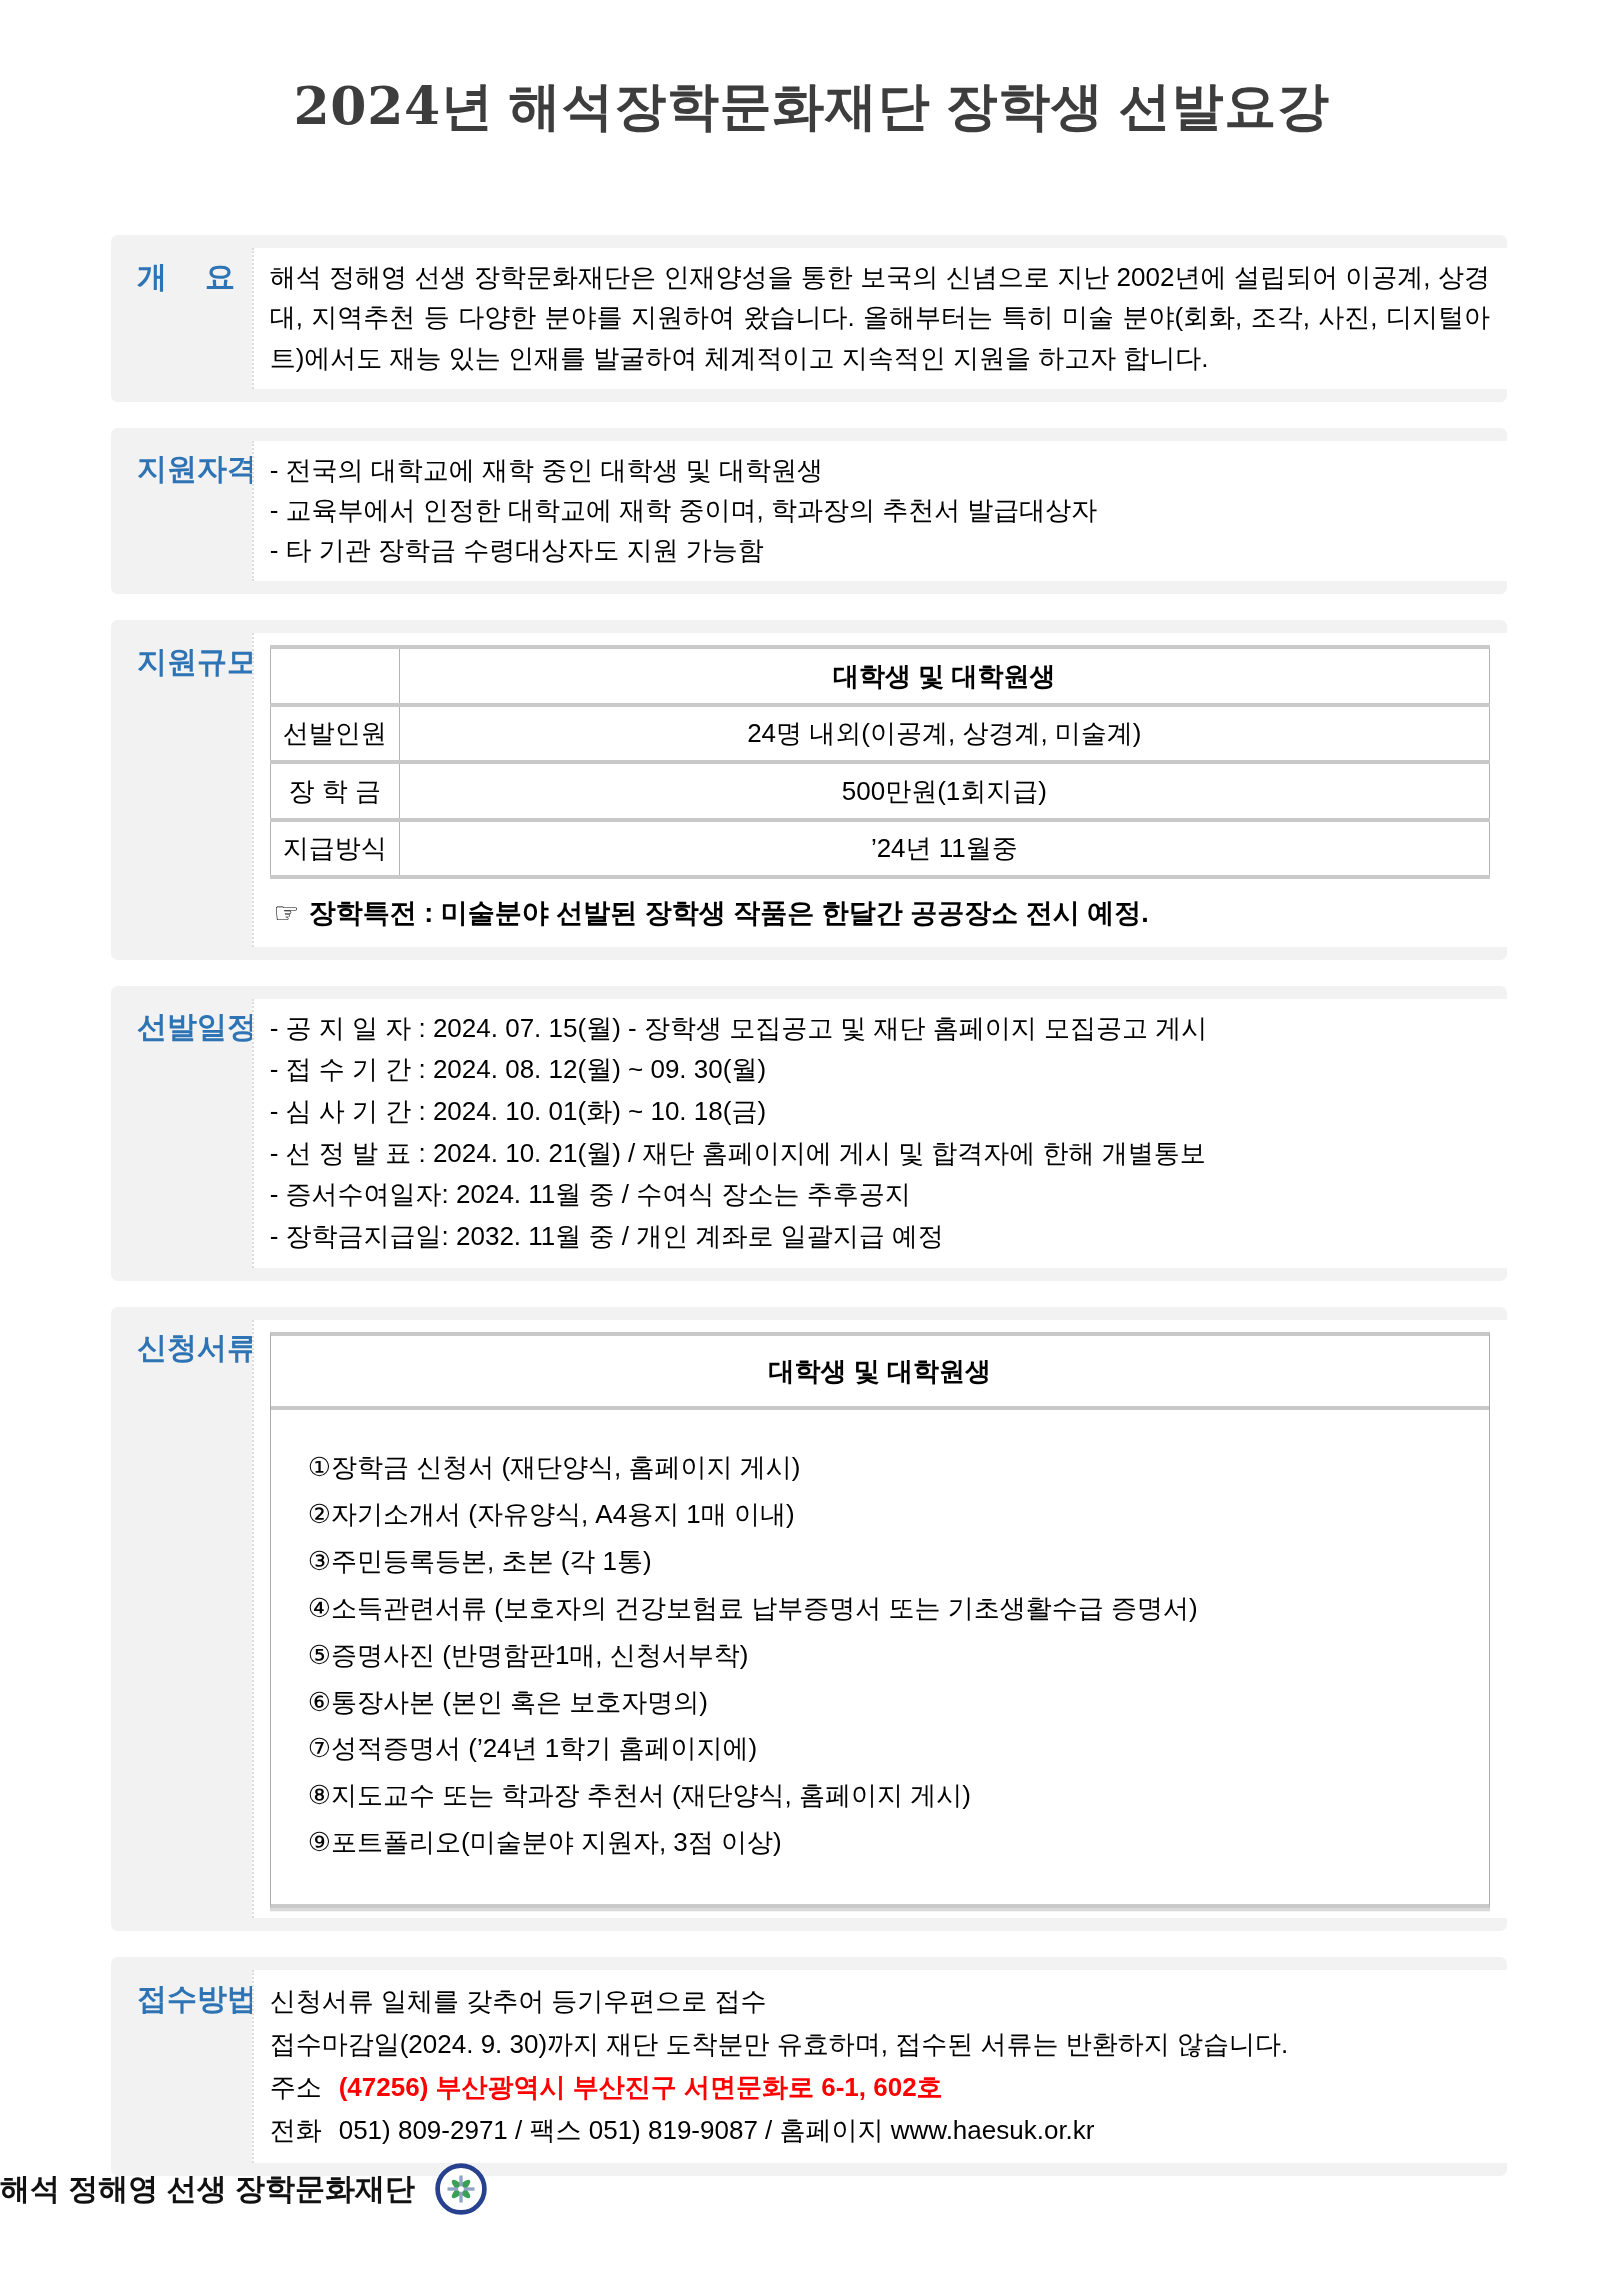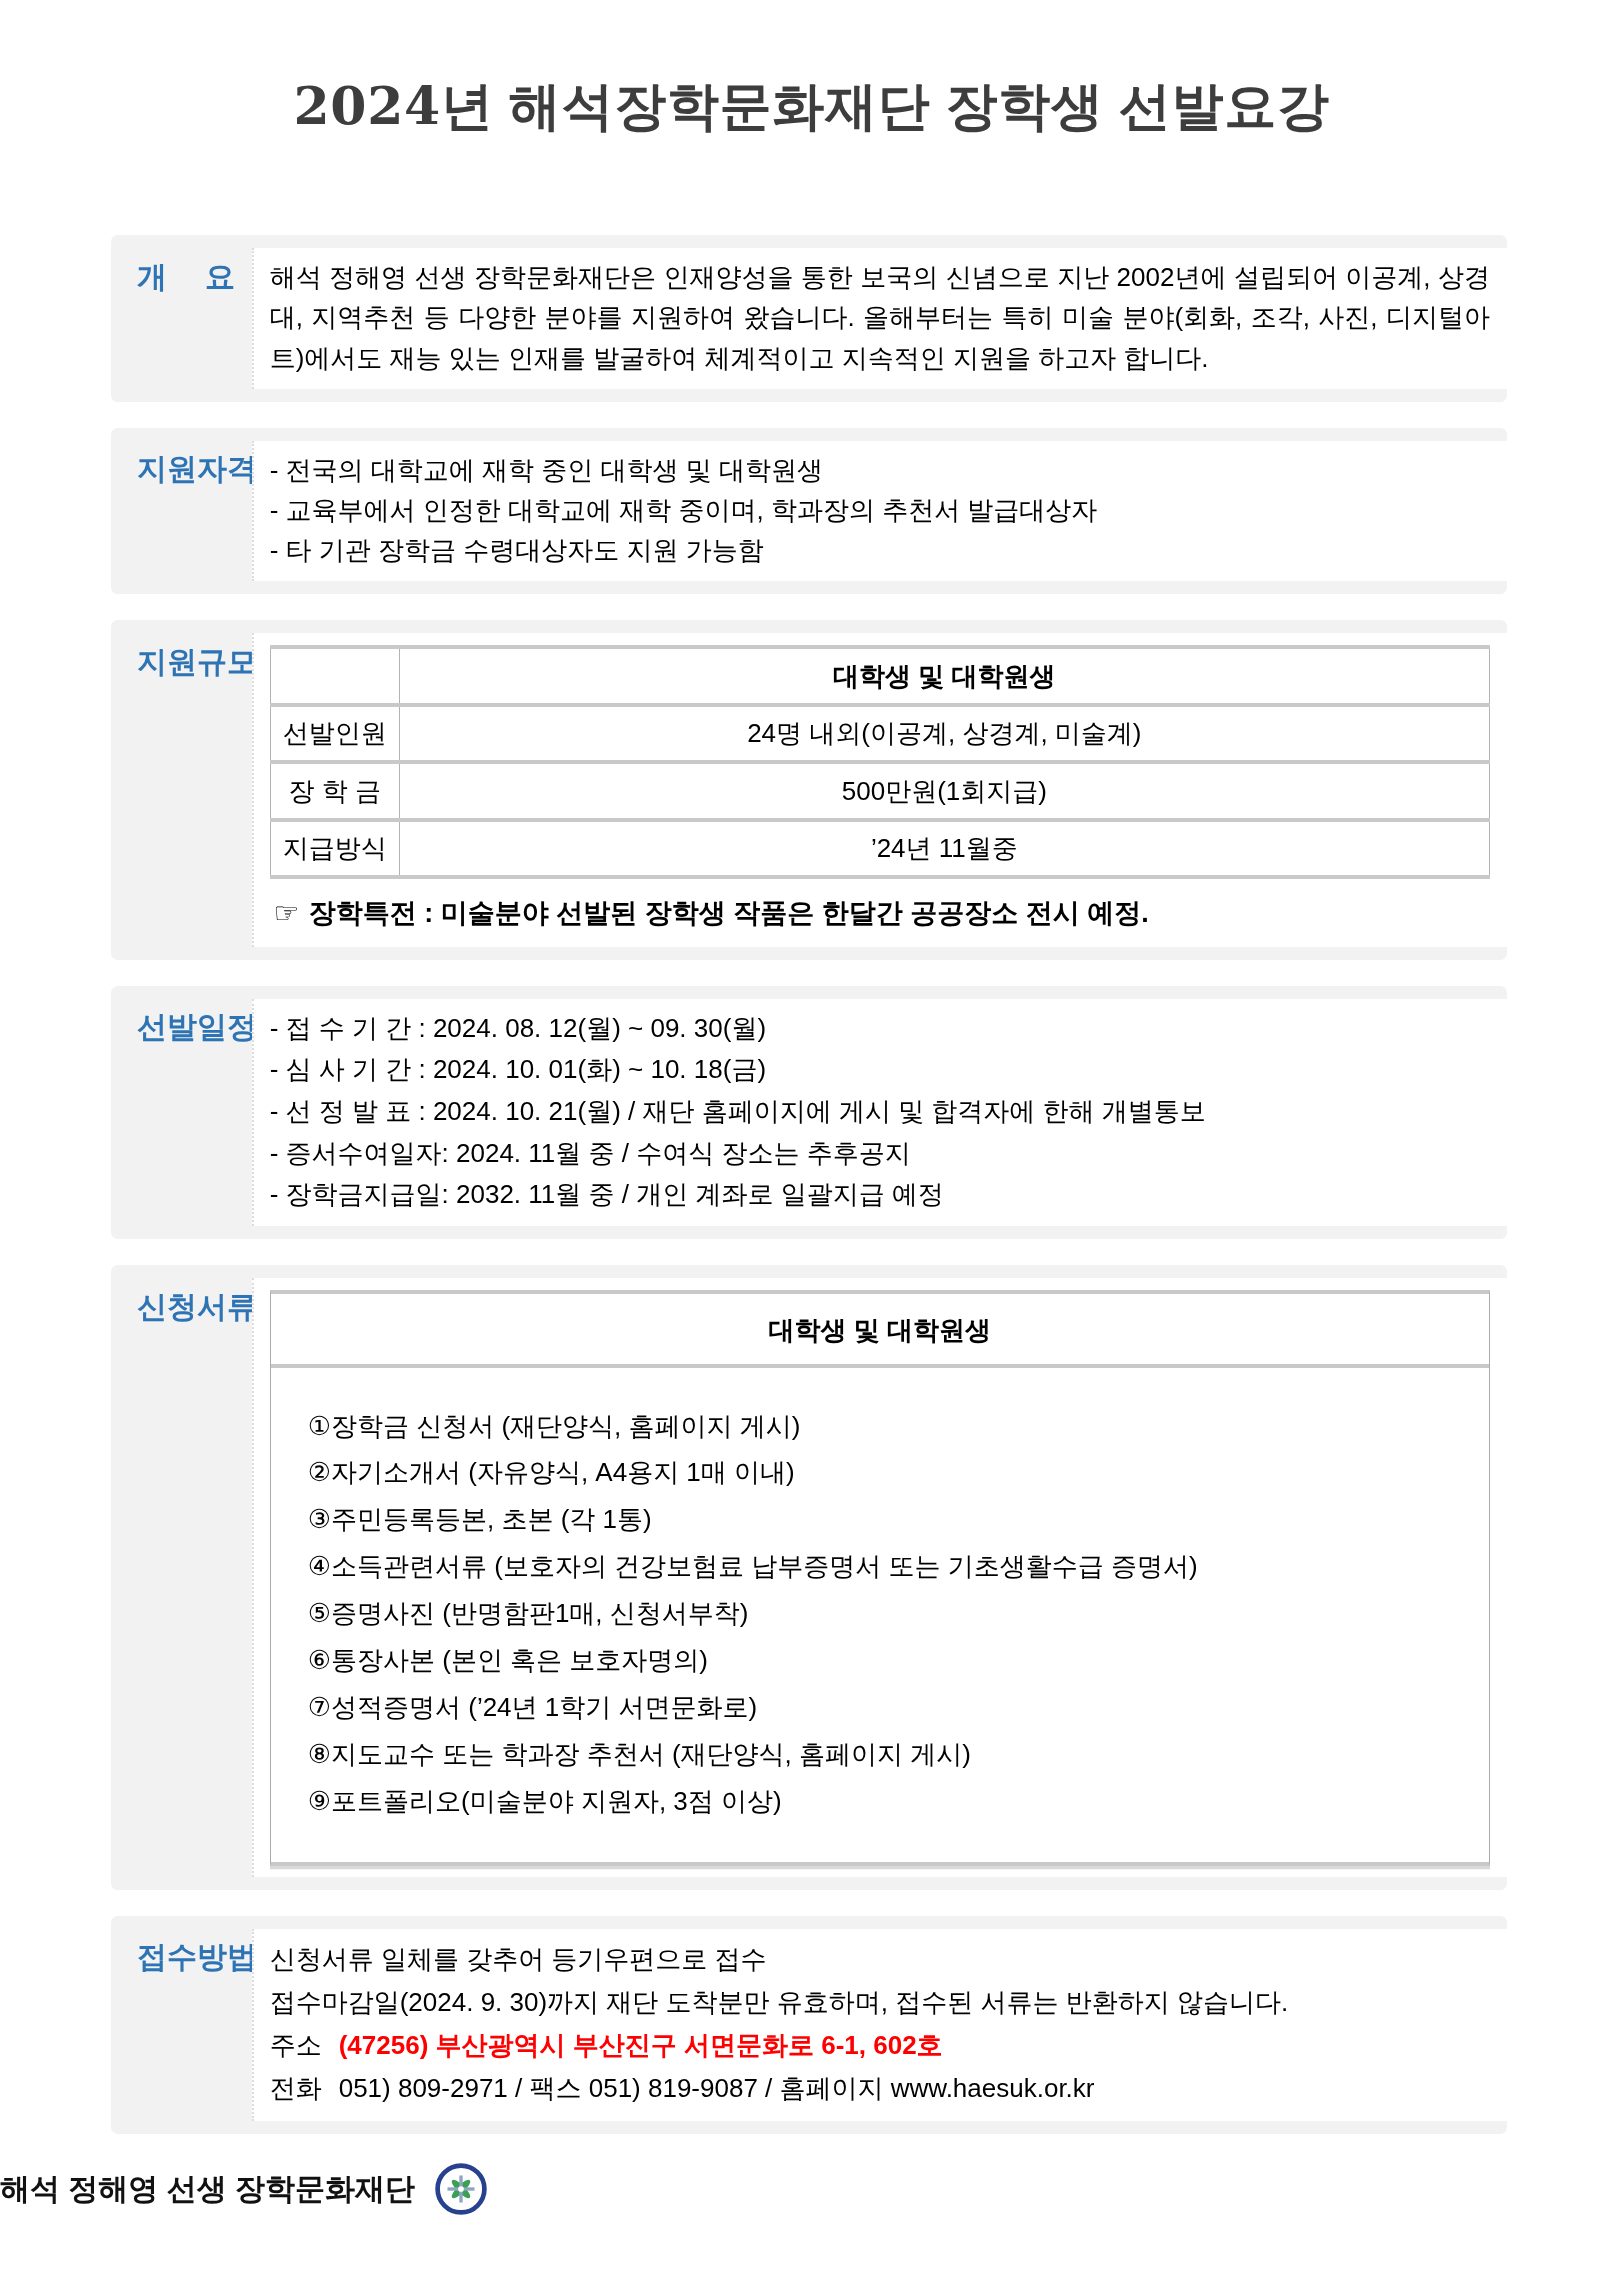--- a/index.html
+++ b/index.html
@@ -174,20 +174,21 @@
     </div>
 
     <div class="section sched">
       <div class="section-label">
           <span>선</span>
           <span>발</span>
           <span>일</span>
           <span>정</span>
         </div>
       <div class="section-body sched">
+        <div class="line">- 공 지 일 자 : 2024. 07. 15(월) - 장학생 모집공고 및 재단 홈페이지 모집공고 게시</div>
         <div class="line">- 접 수 기 간 : 2024. 08. 12(월) ~ 09. 30(월)</div>
         <div class="line">- 심 사 기 간 : 2024. 10. 01(화) ~ 10. 18(금)</div>
         <div class="line">- 선 정 발 표 : 2024. 10. 21(월) / 재단 홈페이지에 게시 및 합격자에 한해 개별통보</div>
         <div class="line">- 증서수여일자: 2024. 11월 중 / 수여식 장소는 추후공지</div>
         <div class="line">- 장학금지급일: 2032. 11월 중 / 개인 계좌로 일괄지급 예정</div>
       </div>
     </div>
 
     <div class="section">
       <div class="section-label">
@@ -199,21 +200,21 @@
       <div class="section-body">
         <div class="docs-box">
           <div class="docs-header">대학생 및 대학원생</div>
           <div class="docs-list">
             <div class="line">①장학금 신청서 (재단양식, 홈페이지 게시)</div>
             <div class="line">②자기소개서 (자유양식, A4용지 1매 이내)</div>
             <div class="line">③주민등록등본, 초본 (각 1통)</div>
             <div class="line">④소득관련서류 (보호자의 건강보험료 납부증명서 또는 기초생활수급 증명서)</div>
             <div class="line">⑤증명사진 (반명함판1매, 신청서부착)</div>
             <div class="line">⑥통장사본 (본인 혹은 보호자명의)</div>
-            <div class="line">⑦성적증명서 (’24년 1학기 서면문화로)</div>
+            <div class="line">⑦성적증명서 (’24년 1학기 홈페이지에)</div>
             <div class="line">⑧지도교수 또는 학과장 추천서 (재단양식, 홈페이지 게시)</div>
             <div class="line">⑨포트폴리오(미술분야 지원자, 3점 이상)</div>
           </div>
         </div>
       </div>
     </div>
 
     <div class="section apply">
       <div class="section-label">
           <span>접</span>

